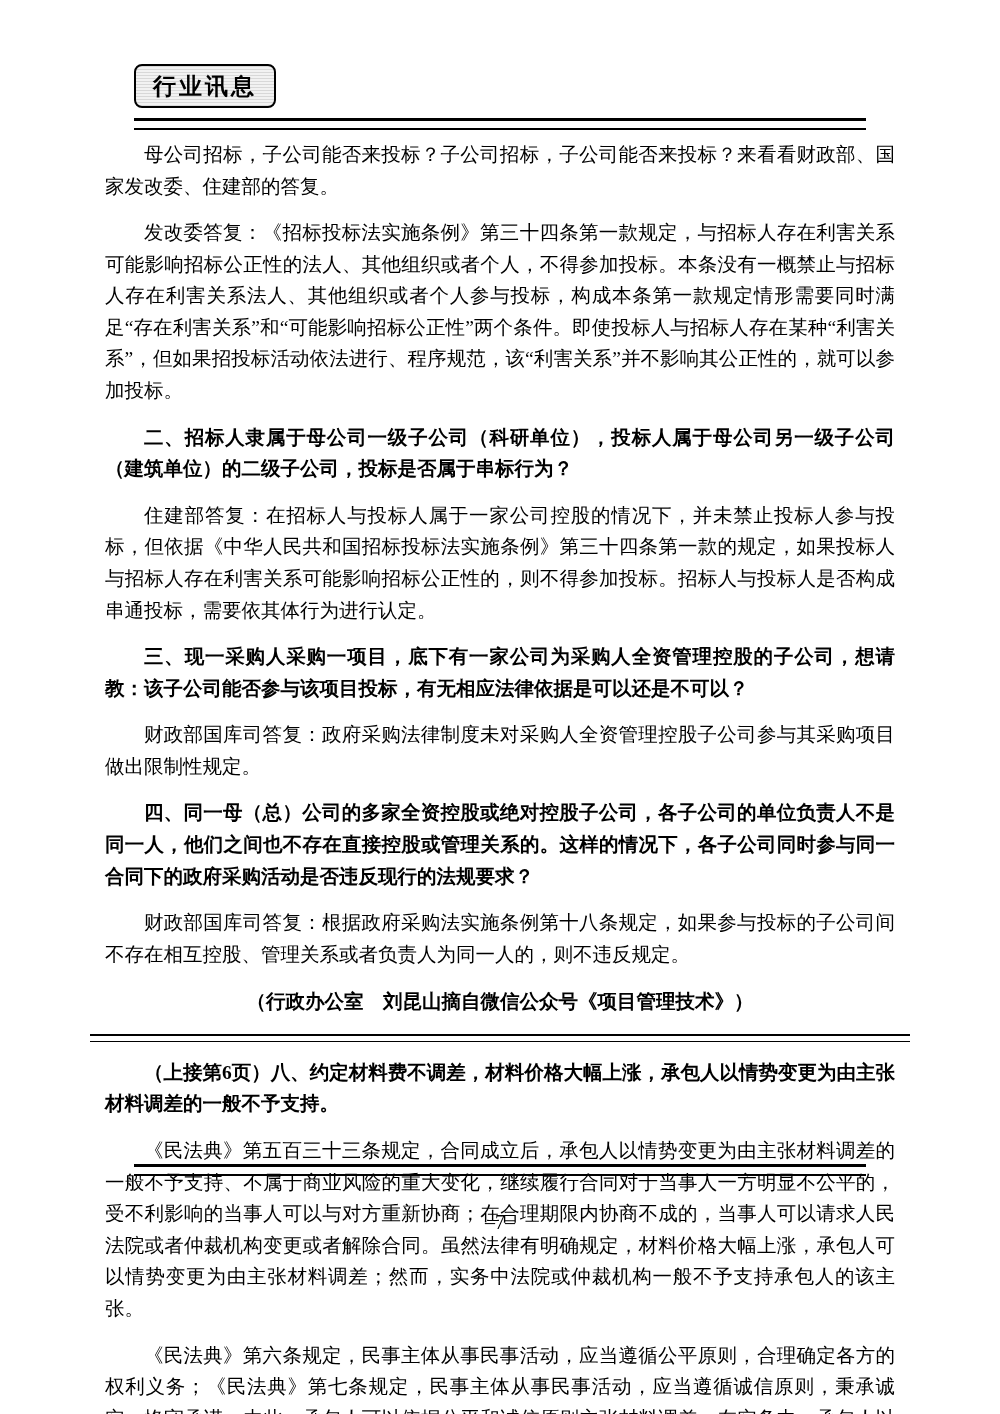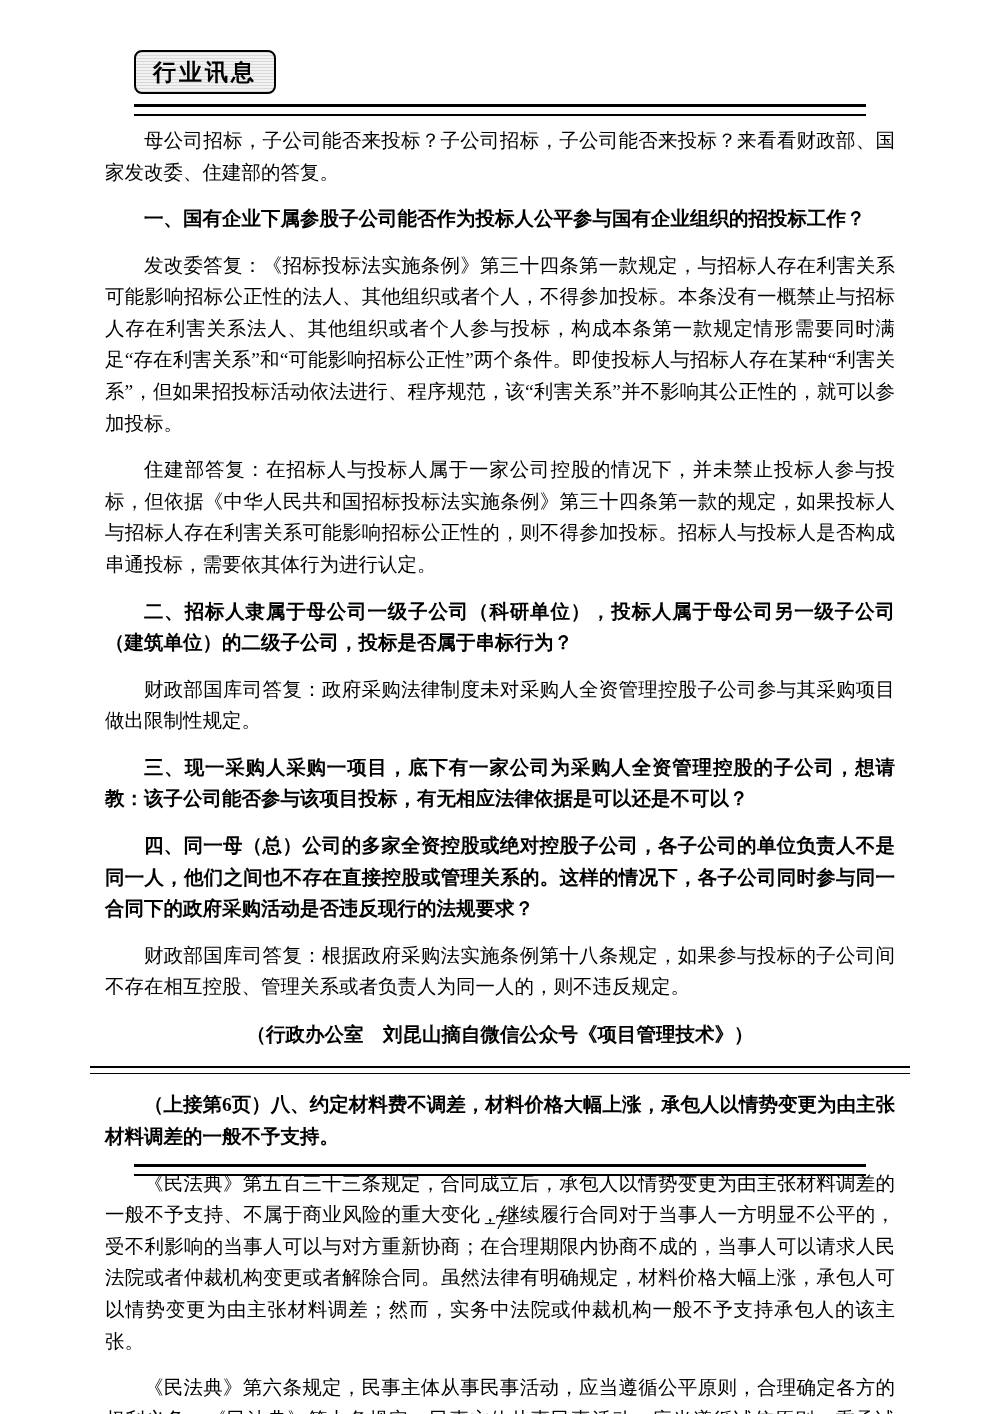--- a/index.html
+++ b/index.html
@@ -12,21 +12,21 @@
     height: 1414px;
     font-family: "Liberation Serif", "DejaVu Serif", serif;
     color: #000000;
     position: relative;
   }
   .page {
     position: relative;
     width: 1000px;
     height: 1274px;
     box-sizing: border-box;
-    padding: 0 90px;
+    padding: 14px 90px;
   }
 
   
   .header-band {
     position: relative;
     margin: 0 -90px;
     padding-top: 44px;
     height: 66px;
   }
   .header-tab {
@@ -129,26 +129,25 @@
   <div class="header-band">
     <div class="header-tab">
       <span>行业讯息</span>
     </div>
     <div class="header-rule"></div>
   </div>
 
 
   <div class="body-col">
     <p class="para">母公司招标，子公司能否来投标？子公司招标，子公司能否来投标？来看看财政部、国家发改委、住建部的答复。</p>
-    <p class="para bold">一、国有企业下属参股子公司能否作为投标人公平参与国有企业组织的招投标工作？</p>
     <p class="para">发改委答复：《招标投标法实施条例》第三十四条第一款规定，与招标人存在利害关系可能影响招标公正性的法人、其他组织或者个人，不得参加投标。本条没有一概禁止与招标人存在利害关系法人、其他组织或者个人参与投标，构成本条第一款规定情形需要同时满足“存在利害关系”和“可能影响招标公正性”两个条件。即使投标人与招标人存在某种“利害关系”，但如果招投标活动依法进行、程序规范，该“利害关系”并不影响其公正性的，就可以参加投标。</p>
+    <p class="para bold">二、招标人隶属于母公司一级子公司（科研单位），投标人属于母公司另一级子公司（建筑单位）的二级子公司，投标是否属于串标行为？</p>
     <p class="para">住建部答复：在招标人与投标人属于一家公司控股的情况下，并未禁止投标人参与投标，但依据《中华人民共和国招标投标法实施条例》第三十四条第一款的规定，如果投标人与招标人存在利害关系可能影响招标公正性的，则不得参加投标。招标人与投标人是否构成串通投标，需要依其体行为进行认定。</p>
-    <p class="para bold">二、招标人隶属于母公司一级子公司（科研单位），投标人属于母公司另一级子公司（建筑单位）的二级子公司，投标是否属于串标行为？</p>
+    <p class="para bold">三、现一采购人采购一项目，底下有一家公司为采购人全资管理控股的子公司，想请教：该子公司能否参与该项目投标，有无相应法律依据是可以还是不可以？</p>
     <p class="para">财政部国库司答复：政府采购法律制度未对采购人全资管理控股子公司参与其采购项目做出限制性规定。</p>
-    <p class="para bold">三、现一采购人采购一项目，底下有一家公司为采购人全资管理控股的子公司，想请教：该子公司能否参与该项目投标，有无相应法律依据是可以还是不可以？</p>
     <p class="para bold">四、同一母（总）公司的多家全资控股或绝对控股子公司，各子公司的单位负责人不是同一人，他们之间也不存在直接控股或管理关系的。这样的情况下，各子公司同时参与同一合同下的政府采购活动是否违反现行的法规要求？</p>
     <p class="para">财政部国库司答复：根据政府采购法实施条例第十八条规定，如果参与投标的子公司间不存在相互控股、管理关系或者负责人为同一人的，则不违反规定。</p>
     <p class="sign">（行政办公室　刘昆山摘自微信公众号《项目管理技术》）</p>
   </div>
 
   <div class="section-rule"></div>
 
   <div class="body-col">
     <p class="para bold">（上接第6页）八、约定材料费不调差，材料价格大幅上涨，承包人以情势变更为由主张材料调差的一般不予支持。</p>
     <p class="para">《民法典》第五百三十三条规定，合同成立后，承包人以情势变更为由主张材料调差的一般不予支持、不属于商业风险的重大变化，继续履行合同对于当事人一方明显不公平的，受不利影响的当事人可以与对方重新协商；在合理期限内协商不成的，当事人可以请求人民法院或者仲裁机构变更或者解除合同。虽然法律有明确规定，材料价格大幅上涨，承包人可以情势变更为由主张材料调差；然而，实务中法院或仲裁机构一般不予支持承包人的该主张。</p>

